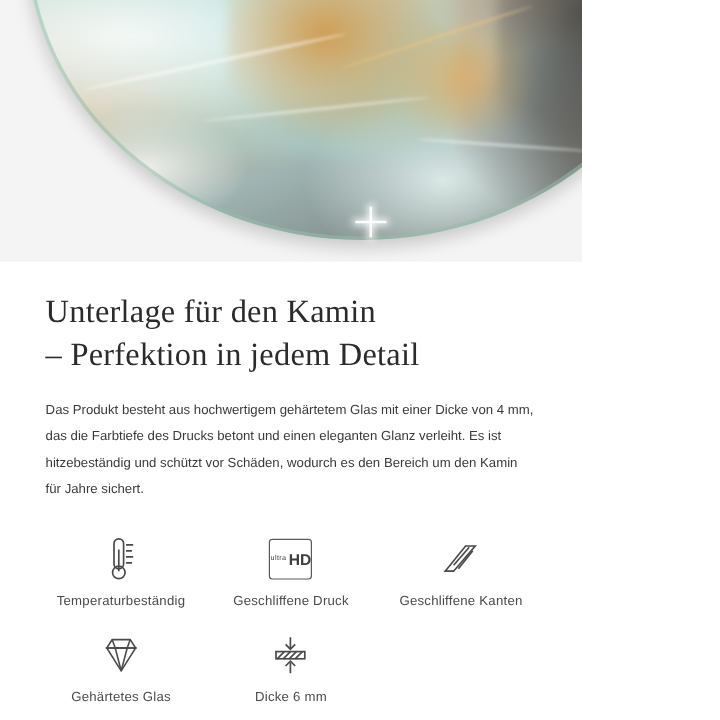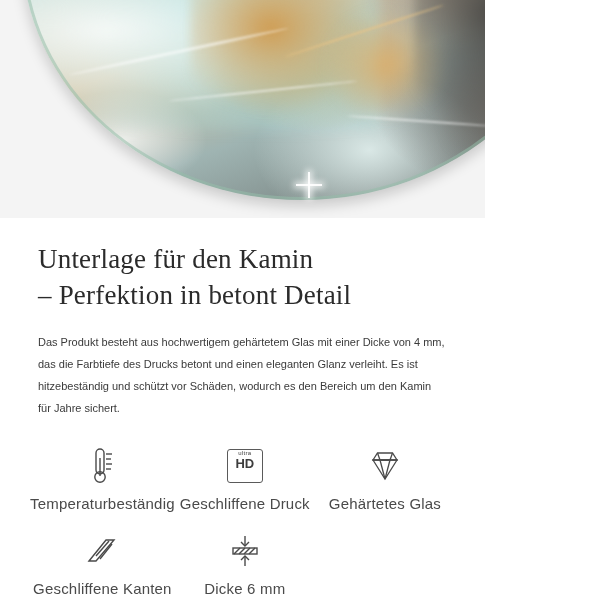--- a/index.html
+++ b/index.html
@@ -166,34 +166,34 @@
     justify-content: flex-start;
   }
   .feature-icon {
     height: 42px;
     display: flex;
     align-items: center;
     justify-content: center;
   }
   .feature-label {
     margin-top: 8px;
-    font-size: 15px;
+    font-size: 11px;
     color: #4a4a4a;
     text-align: left;
     letter-spacing: 0.2px;
   }
   .hd-badge {
     width: 34px;
     height: 32px;
     border: 1.4px solid #5a5a5a;
     border-radius: 3px;
     display: flex;
-    flex-direction: column;
+    flex-direction: row;
     align-items: center;
-    justify-content: flex-start;
+    justify-content: space-between;
     color: #3d3d3d;
     line-height: 1;
   }
   .hd-badge .ultra { font-size: 6px; letter-spacing: 0.3px; }
   .hd-badge .hd { font-size: 13px; font-weight: bold; margin-top: 1px; }
 </style>
 </head>
 <body>
 
 <div class="page">
@@ -209,21 +209,21 @@
       <div class="vein v3"></div>
       <div class="vein v4"></div>
     </div>
     <div class="hero-edge"></div>
     <div class="hero-sparkle"></div>
   </div>
 
   <div class="content">
     <h1 class="headline">
       <span>Unterlage für den Kamin</span>
-      <span class="l2">– Perfektion in betont Detail</span>
+      <span class="l2">– Perfektion in jedem Detail</span>
     </h1>
     <p class="body-copy">Das Produkt besteht aus hochwertigem gehärtetem Glas mit einer Dicke von 4 mm, das die Farbtiefe des Drucks betont und einen eleganten Glanz verleiht. Es ist hitzebeständig und schützt vor Schäden, wodurch es den Bereich um den Kamin für Jahre sichert.</p>
   </div>
 
   <div class="features">
 
     <div class="feature">
       <div class="feature-icon">
         <svg width="34" height="40" viewBox="0 0 34 40" fill="none" stroke="#4a4a4a" stroke-width="1.4">
           <rect x="11" y="3" width="8" height="25" rx="4"></rect>
@@ -244,42 +244,42 @@
           <span class="ultra">ultra</span>
           <span class="hd">HD</span>
         </div>
       </div>
       <div class="feature-label">Geschliffene Druck</div>
     </div>
 
 
     <div class="feature">
       <div class="feature-icon">
+        <svg width="38" height="34" viewBox="0 0 38 34" fill="none" stroke="#4a4a4a" stroke-width="1.4">
+          <path d="M6 27 L23 6 H31 L13 27 Z" stroke-width="1.4"></path>
+          <line x1="13" y1="22" x2="26" y2="7"></line>
+          <line x1="17" y1="25" x2="29" y2="10"></line>
+        </svg>
+      </div>
+      <div class="feature-label">Geschliffene Kanten</div>
+    </div>
+
+    <div class="feature">
+      <div class="feature-icon">
         <svg width="38" height="36" viewBox="0 0 38 36" fill="none" stroke="#4a4a4a" stroke-width="1.3">
           <path d="M7 12 L19 31 L31 12 Z"></path>
           <path d="M7 12 L11.5 5 H26.5 L31 12 Z"></path>
           <line x1="11.5" y1="5" x2="14" y2="12"></line>
           <line x1="26.5" y1="5" x2="24" y2="12"></line>
           <line x1="14" y1="12" x2="19" y2="31"></line>
           <line x1="24" y1="12" x2="19" y2="31"></line>
           <line x1="14" y1="12" x2="24" y2="12"></line>
         </svg>
       </div>
       <div class="feature-label">Gehärtetes Glas</div>
-    </div>
-
-    <div class="feature">
-      <div class="feature-icon">
-        <svg width="38" height="34" viewBox="0 0 38 34" fill="none" stroke="#4a4a4a" stroke-width="1.4">
-          <path d="M6 27 L23 6 H31 L13 27 Z" stroke-width="1.4"></path>
-          <line x1="13" y1="22" x2="26" y2="7"></line>
-          <line x1="17" y1="25" x2="29" y2="10"></line>
-        </svg>
-      </div>
-      <div class="feature-label">Geschliffene Kanten</div>
     </div>
 
     <div class="feature">
       <div class="feature-icon">
         <svg width="40" height="36" viewBox="0 0 40 36" fill="none" stroke="#4a4a4a" stroke-width="1.4">
           <line x1="20" y1="3" x2="20" y2="12"></line>
           <path d="M16 9 L20 13 L24 9" stroke-width="1.4"></path>
           <rect x="8" y="15" width="24" height="6" fill="none"></rect>
           <line x1="9" y1="21" x2="15" y2="15"></line>
           <line x1="14" y1="21" x2="20" y2="15"></line>

